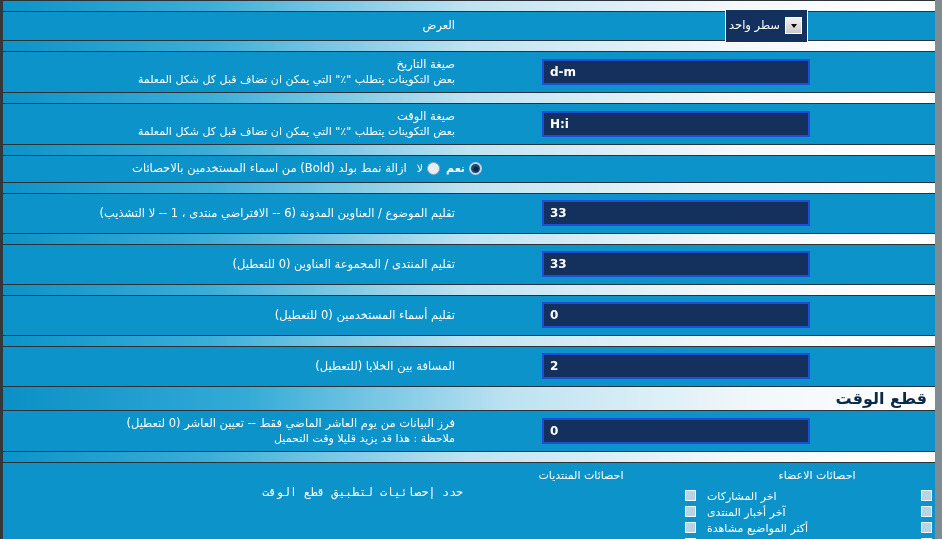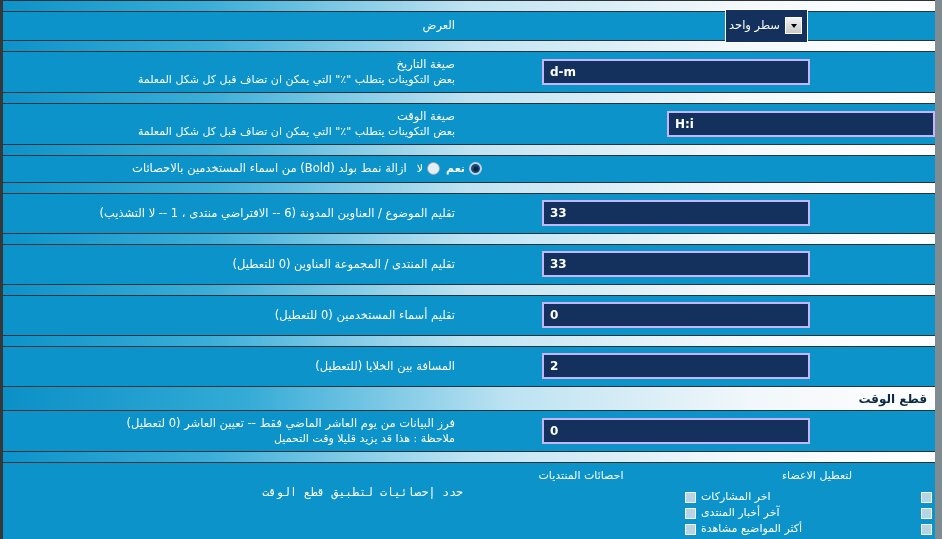--- a/index.html
+++ b/index.html
@@ -40,21 +40,21 @@
   .section-head{
     height:25px;
     box-sizing:border-box;
     border-top:1px solid #2c3338;
     border-bottom:1px solid #2c3338;
     background:linear-gradient(to left,#ffffff 0%,#f1f7fa 20%,#bce2f1 46%,#33abd6 74%,#0b90c6 100%);
     display:flex;align-items:center;justify-content:flex-start;
     padding:0 8px 0 0;
   }
   .section-head .title{
-    font-size:12px;font-weight:bold;color:#0b2a4a;
+    font-size:16px;font-weight:bold;color:#0b2a4a;
     letter-spacing:0;
   }
 
   
   .row{
     position:relative;
     box-sizing:border-box;
     background:#0c93c9;
     display:flex;
     align-items:center;
@@ -80,21 +80,21 @@
   }
 
   
   .tinput{
     box-sizing:border-box;
     width:268px;
     height:26px;
     margin-right:0;
     margin-left:0;
     background:#13315c;
-    border:2px solid #c4b5fd;
+    border:2px solid #1d4ed8;
     color:#ffffff;
     font-size:12px;font-weight:bold;
     text-align:left;
     padding:0 6px;
     display:flex;align-items:center;justify-content:flex-start;
     direction:ltr;
     font-family:"DejaVu Sans","Liberation Sans",sans-serif;
   }
 
   
@@ -159,25 +159,25 @@
     text-align:left;
   }
   .cbhead{
     font-size:11px;color:#ffffff;
     text-align:center;
     padding:2px 0 6px 0;
     white-space:nowrap;
   }
   .cbitem{
     display:flex;
-    align-items:flex-end;
+    align-items:flex-start;
     justify-content:flex-start;
     direction:ltr;
     padding:1.5px 0;
-    gap:5px;
+    gap:11px;
     margin-left:222px;
   }
   .cbitem .cb{
     flex:0 0 auto;
     width:11px;height:11px;
     background:#b7d4e4;
     border:1px solid #f2f8fb;
     box-sizing:border-box;
     display:block;
   }
@@ -220,21 +220,21 @@
       <div class="labels">
         <div class="lab-main">صيغة التاريخ</div>
         <div class="lab-sub">بعض التكوينات يتطلب  "٪" التي يمكن ان تضاف قبل كل شكل المعلمة</div>
       </div>
     </div>
 
     <div class="sep thin"></div>
 
     <div class="row" style="height:40px;">
       <div class="control">
-        <div class="tinput" style="">H:i</div>
+        <div class="tinput" style="margin-right:125px;">H:i</div>
       </div>
       <div class="labels">
         <div class="lab-main">صيغة الوقت</div>
         <div class="lab-sub">بعض التكوينات يتطلب  "٪" التي يمكن ان تضاف قبل كل شكل المعلمة</div>
       </div>
     </div>
 
     <div class="sep thin"></div>
 
     <div class="row" style="height:26px;">
@@ -312,21 +312,21 @@
         <div class="lab-main">فرز البيانات من يوم العاشر الماضي فقط -- تعيين العاشر  (0 لتعطيل)</div>
         <div class="lab-sub">ملاحظة : هذا قد يزيد قليلا وقت التحميل</div>
       </div>
     </div>
 
     <div class="sep thin"></div>
 
     <div class="chooser-row">
       <div class="cbwrap" style="flex:0 0 auto;">
         <div class="cbcol">
-          <div class="cbhead">لتعطيل الاعضاء</div>
+          <div class="cbhead">احصائات الاعضاء</div>
           <div class="cbitem">
             <span class="cb"></span>
             <span class="cblab">الاعضاء الجدد</span>
           </div>
           <div class="cbitem">
             <span class="cb"></span>
             <span class="cblab">اعلى المشاركين</span>
           </div>
           <div class="cbitem">
             <span class="cb"></span>

